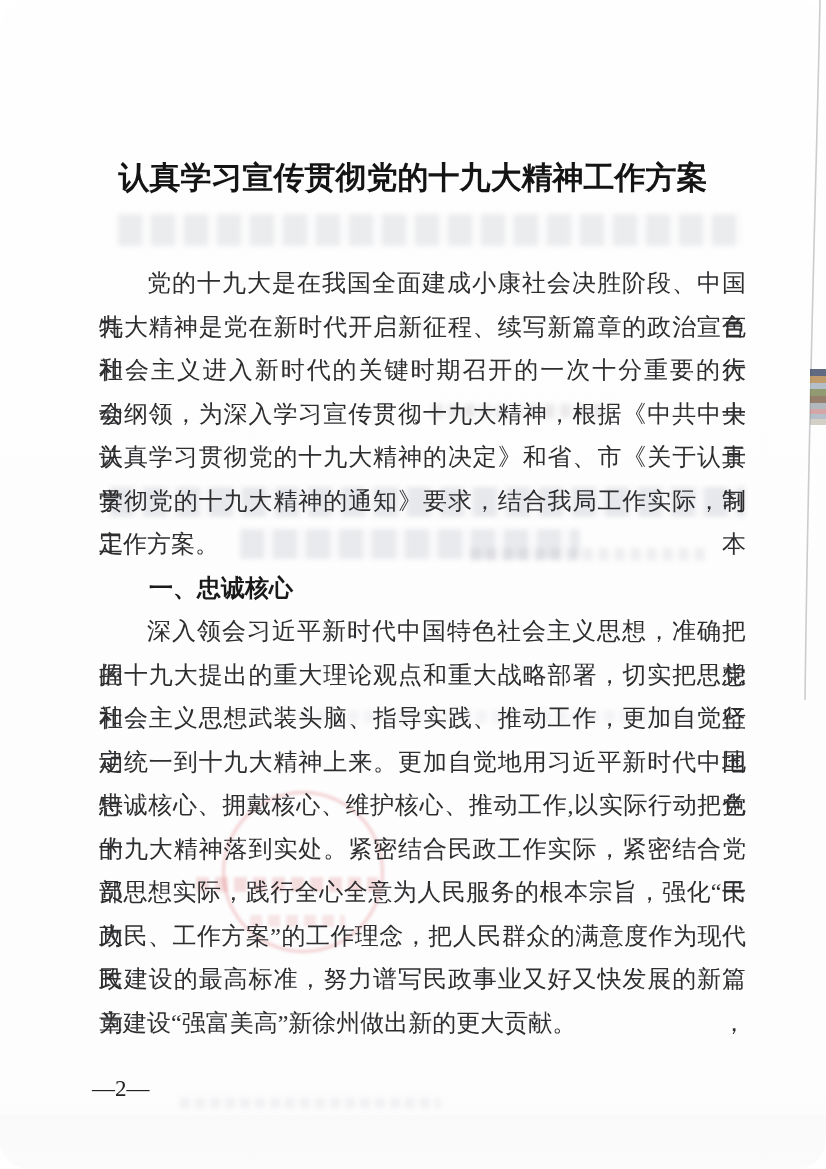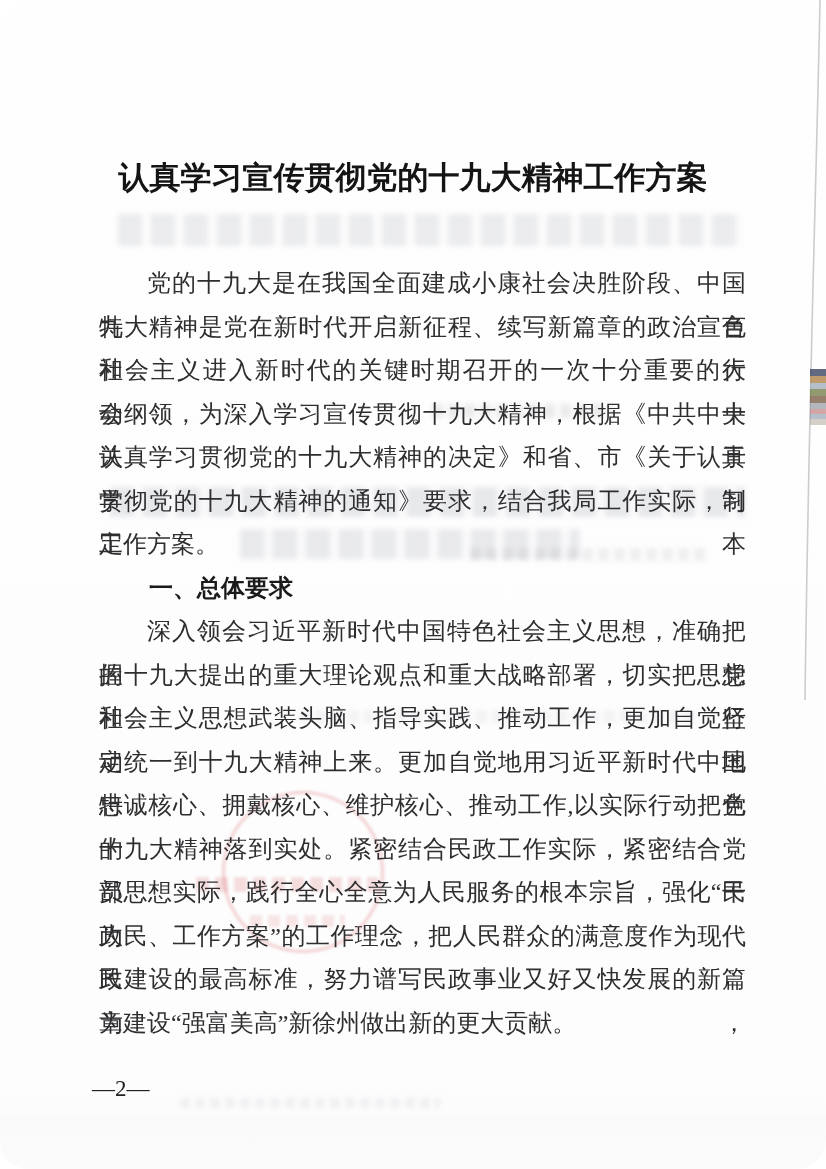--- a/index.html
+++ b/index.html
@@ -111,21 +111,21 @@
 
   <div class="content">
     <div class="line j first">党的十九大是在我国全面建成小康社会决胜阶段、中国特色</div>
     <div class="line j">九大精神是党在新时代开启新征程、续写新篇章的政治宣言和行</div>
     <div class="line j">社会主义进入新时代的关键时期召开的一次十分重要的大会。十</div>
     <div class="line j">动纲领，为深入学习宣传贯彻十九大精神，根据《中共中央关于</div>
     <div class="line j">认真学习贯彻党的十九大精神的决定》和省、市《关于认真学习</div>
     <div class="line j">贯彻党的十九大精神的通知》要求，结合我局工作实际，制定本</div>
     <div class="line last">工作方案。</div>
 
-    <div class="line heading">一、总体要求</div>
+    <div class="line heading">一、忠诚核心</div>
 
     <div class="line j first">深入领会习近平新时代中国特色社会主义思想，准确把握党</div>
     <div class="line j">的十九大提出的重大理论观点和重大战略部署，切实把思想和行</div>
     <div class="line j">社会主义思想武装头脑、指导实践、推动工作，更加自觉坚定地</div>
     <div class="line j">动统一到十九大精神上来。更加自觉地用习近平新时代中国特色</div>
     <div class="line j">忠诚核心、拥戴核心、维护核心、推动工作,以实际行动把党的</div>
     <div class="line j">十九大精神落到实处。紧密结合民政工作实际，紧密结合党员干</div>
     <div class="line j">部思想实际，践行全心全意为人民服务的根本宗旨，强化“民政</div>
     <div class="line j">为民、工作方案”的工作理念，把人民群众的满意度作为现代民</div>
     <div class="line j">政建设的最高标准，努力谱写民政事业又好又快发展的新篇章，</div>

